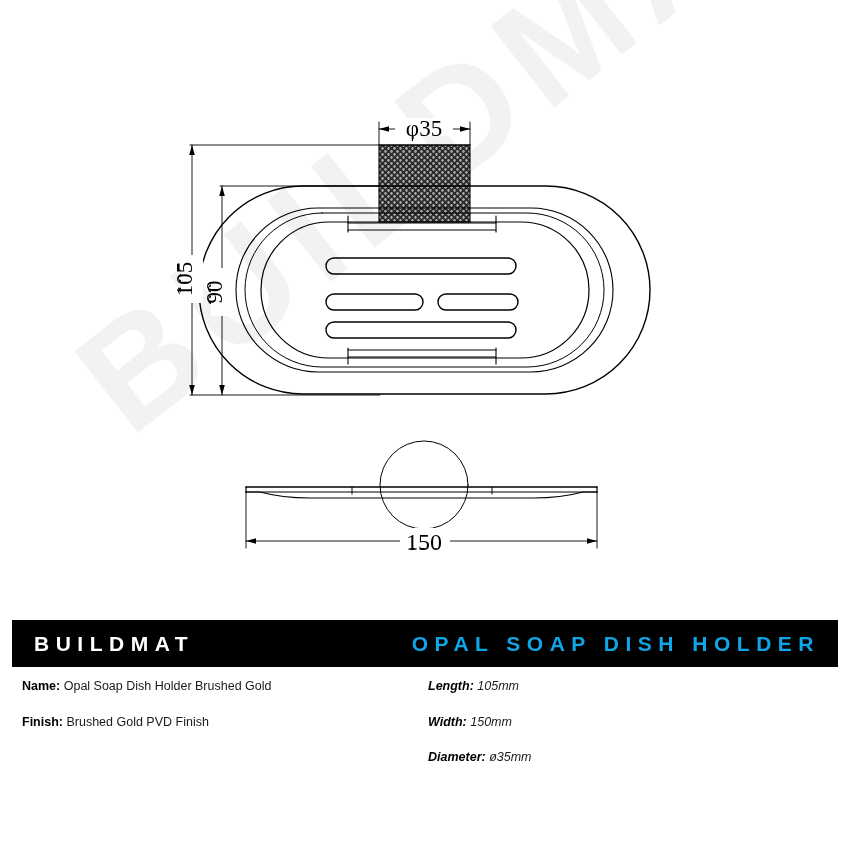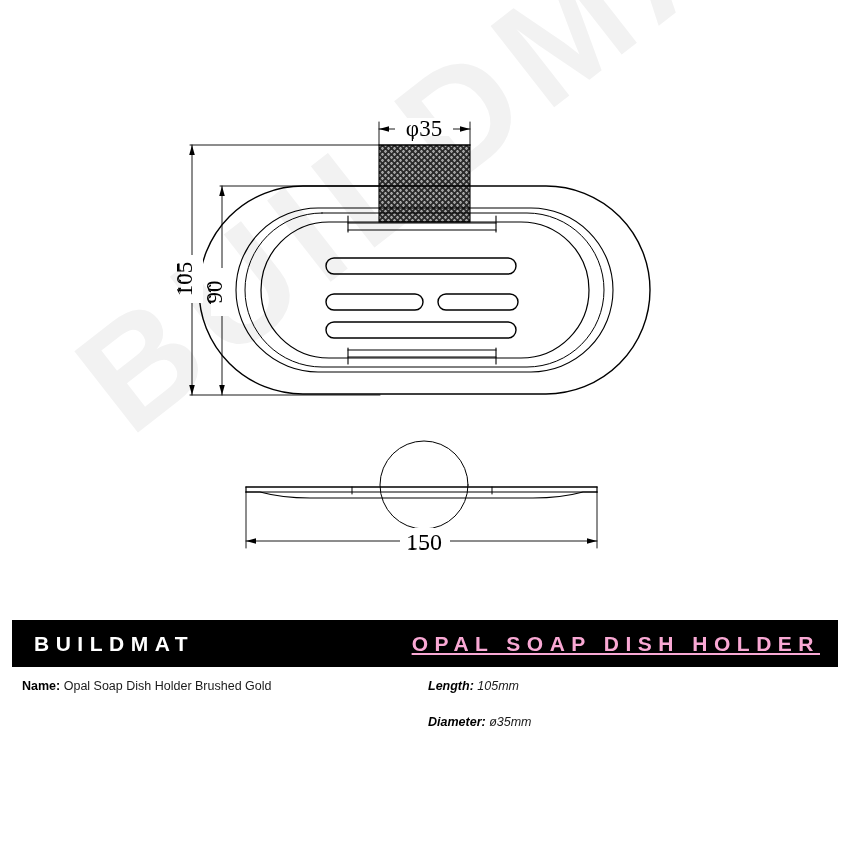--- a/index.html
+++ b/index.html
@@ -53,27 +53,26 @@
     font-size:21px;
     font-weight:bold;
     letter-spacing:6.5px;
     font-family:"Liberation Sans", sans-serif;
     white-space:nowrap;
   }
   .product-title {
     position:absolute;
     right:18px; top:50%;
     transform:translateY(-50%);
-    color:#f9a8d4;
+    color:#0ea5e9;
     font-size:21px;
     font-weight:bold;
     letter-spacing:6.5px;
     font-family:"Liberation Sans", sans-serif;
     white-space:nowrap;
-    text-decoration:underline;
   }
 
   
   .specs { position:absolute; left:0; top:680px; width:850px; height:140px; z-index:3; }
   .spec-col { position:absolute; top:0; }
   .spec-col.left  { left:22px;  width:400px; }
   .spec-col.right { left:428px; width:380px;font-style:italic; }
   .spec-row {
     font-size:12.5px;
     color:#1a1a1a;
@@ -224,28 +223,36 @@
     <div class="product-title">OPAL SOAP DISH HOLDER</div>
   </div>
 
   <div class="specs">
 
     <div class="spec-col left">
       <div class="spec-row">
         <span class="spec-label">Name:</span>
         <span class="spec-value">Opal Soap Dish Holder Brushed Gold</span>
       </div>
+      <div class="spec-row">
+        <span class="spec-label">Finish:</span>
+        <span class="spec-value">Brushed Gold PVD Finish</span>
+      </div>
     </div>
 
     <div class="spec-col right">
       <div class="spec-row">
         <span class="spec-label">Length:</span>
         <span class="spec-value">105mm</span>
       </div>
       <div class="spec-row">
+        <span class="spec-label">Width:</span>
+        <span class="spec-value">150mm</span>
+      </div>
+      <div class="spec-row">
         <span class="spec-label">Diameter:</span>
         <span class="spec-value">ø35mm</span>
       </div>
     </div>
 
   </div>
 
 </div>
 
 </body></html>

